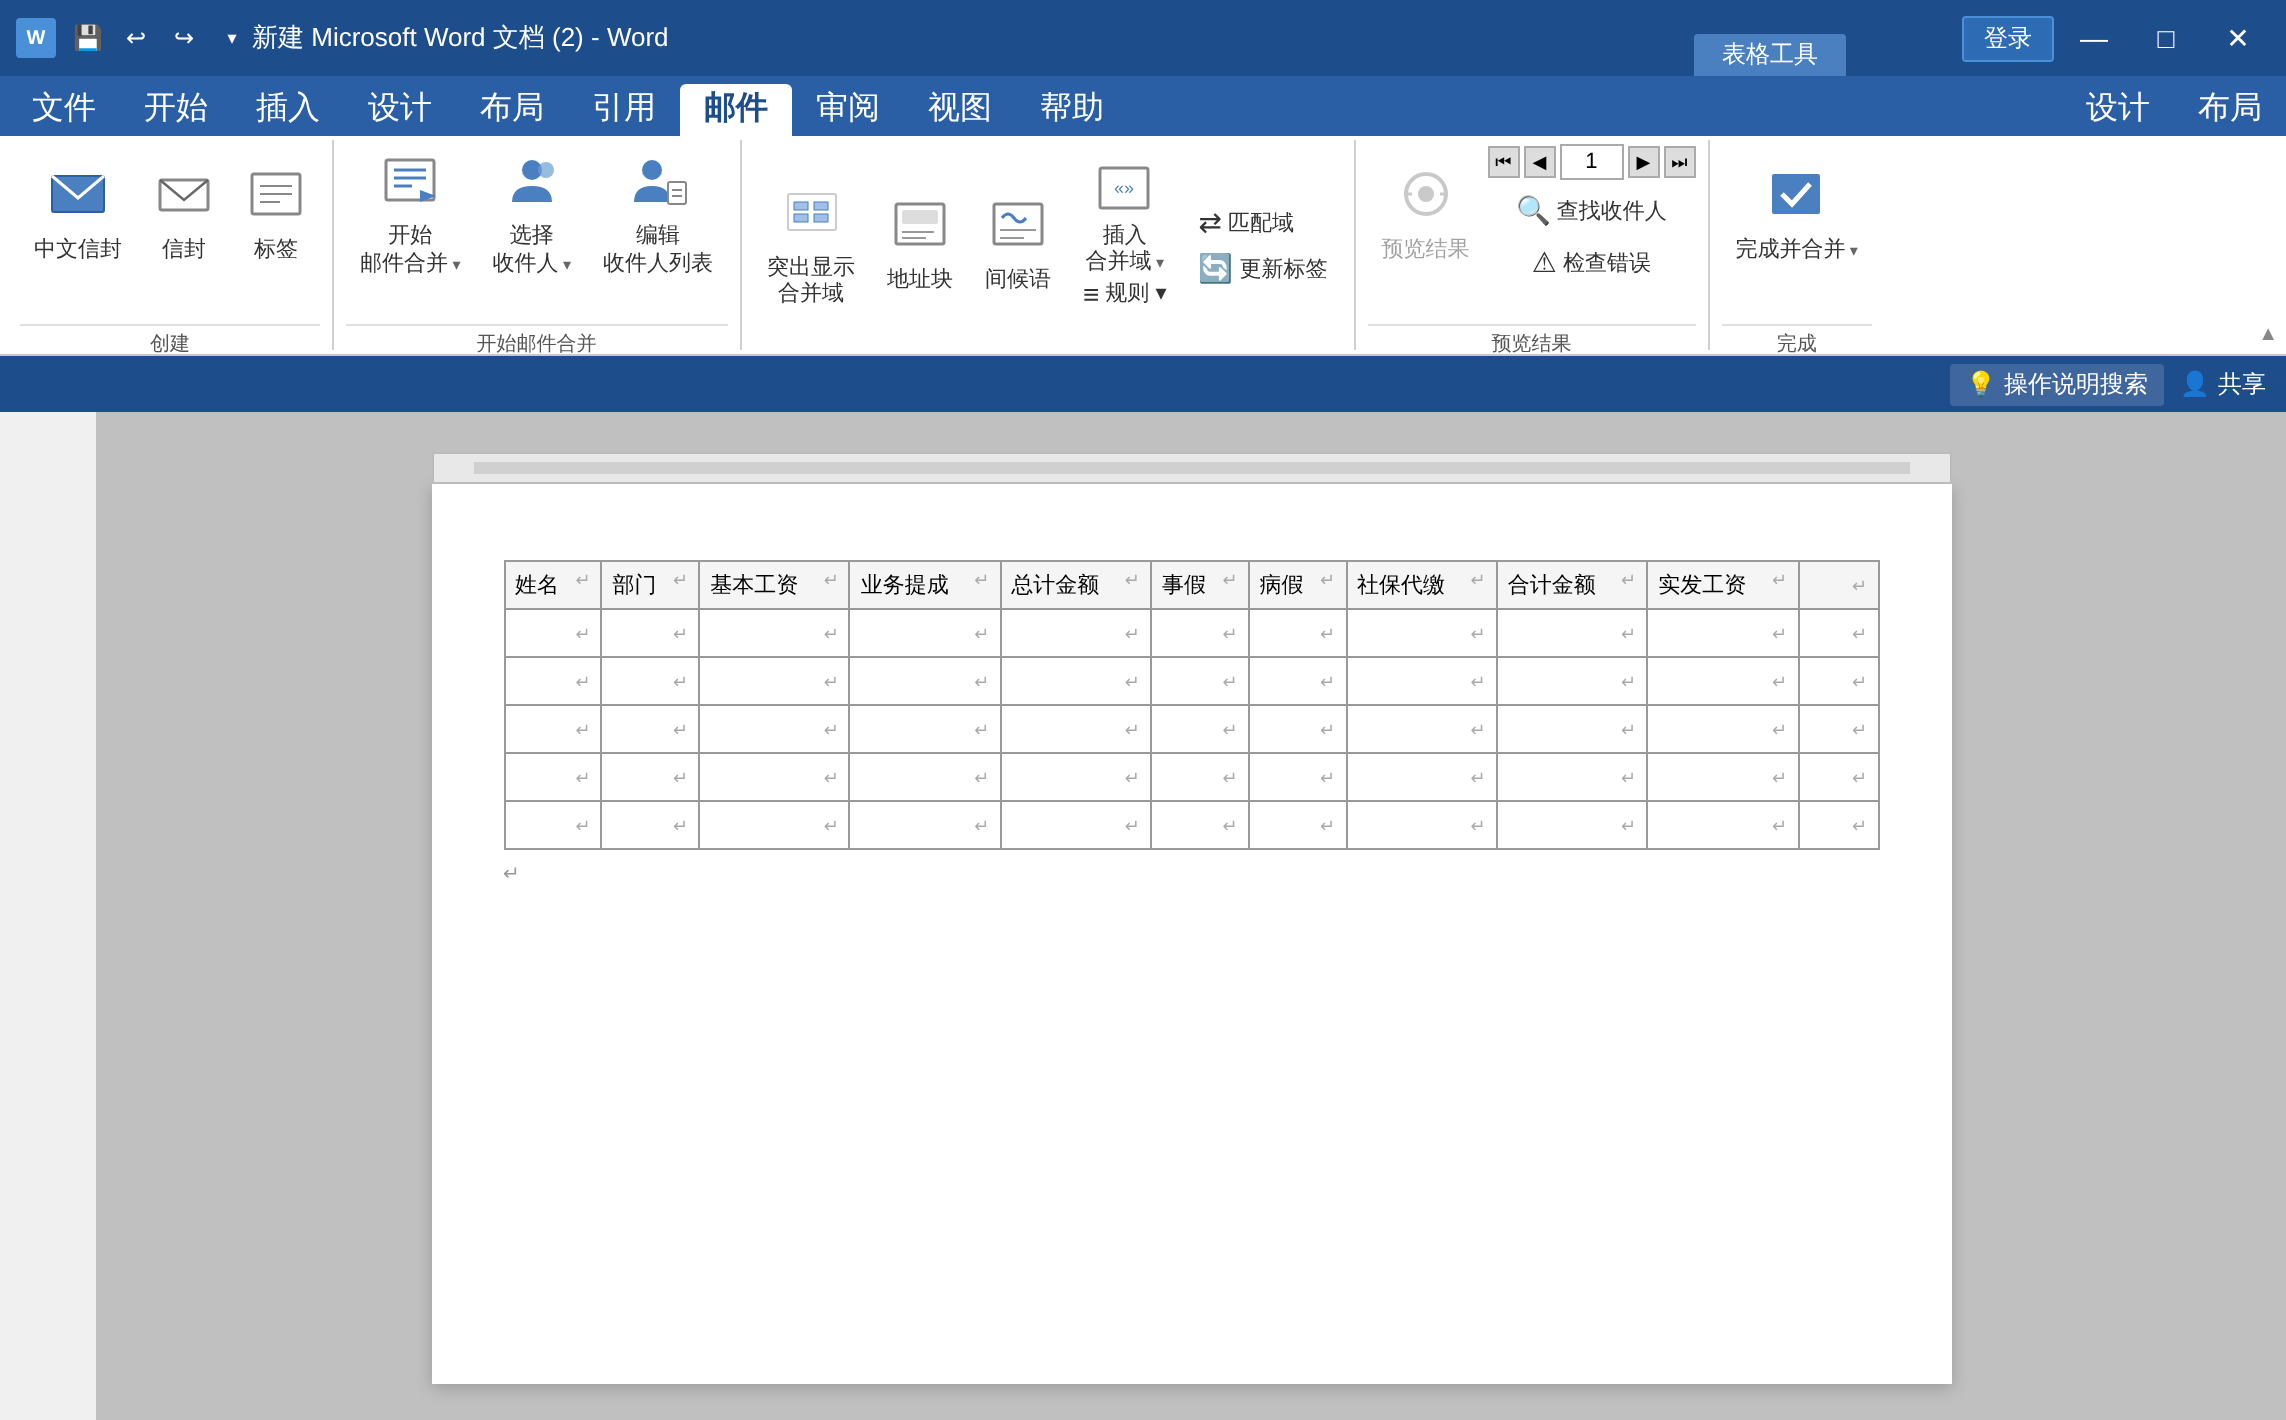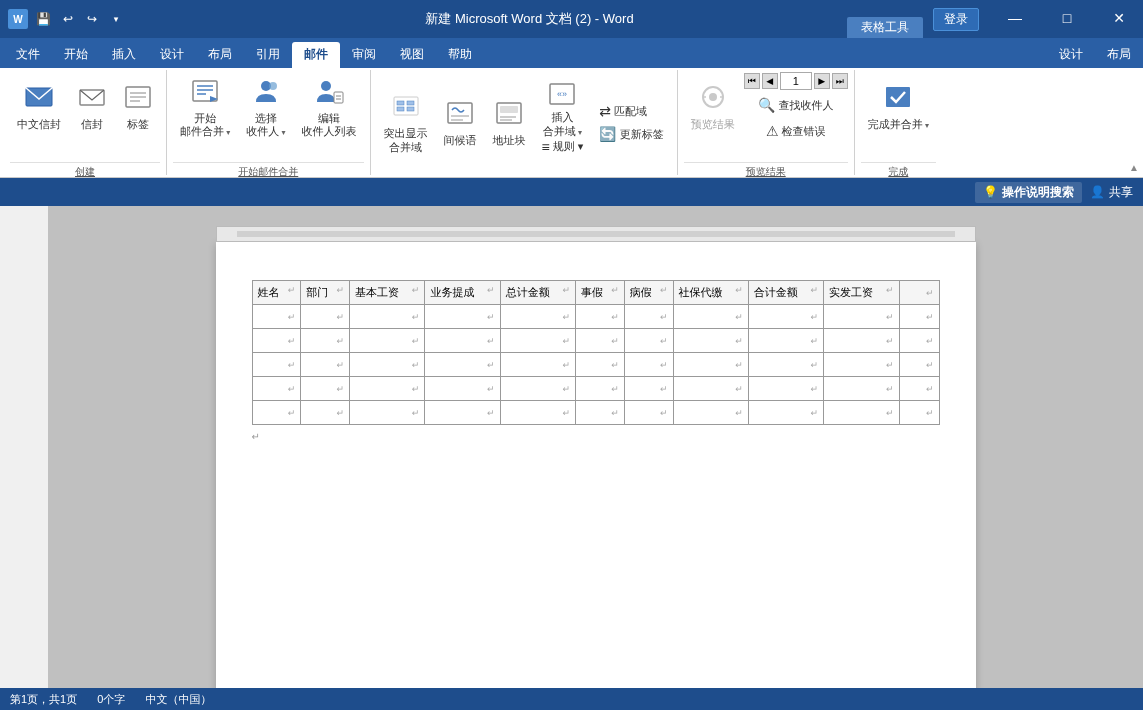--- a/index.html
+++ b/index.html
@@ -30,26 +30,25 @@
     .quick-access {
       display: flex; gap: 4px; align-items: center;
     }
     .qa-btn {
       width: 20px; height: 20px;
       background: none; border: none; color: white;
       cursor: pointer; font-size: 12px; display: flex; align-items: center; justify-content: center;
     }
     .title-center {
       flex: 1;
-      text-align: center;
       font-size: 13px;
       color: white;
     }
     .title-bar-right {
-      display: flex; gap: 20px;
+      display: flex; align-items: center; gap: 4px;
     }
     .login-btn {
       background: #2e6bb5;
       border: 1px solid #4a90d9;
       color: white;
       padding: 2px 10px;
       font-size: 12px;
       cursor: pointer;
       border-radius: 2px;
     }
@@ -64,21 +63,21 @@
     .ribbon-tabs {
       background: #2a5fa5;
       height: 30px;
       display: flex;
       align-items: flex-end;
       padding-left: 4px;
     }
     .ribbon-tab {
       padding: 4px 12px 5px;
       color: white;
-      font-size: 12px;
+      font-size: 16px;
       cursor: pointer;
       border-radius: 3px 3px 0 0;
       height: 26px;
       display: flex; align-items: center;
     }
     .ribbon-tab.active {
       background: white;
       color: #1e4d8c;
       font-weight: bold;
     }
@@ -109,21 +108,20 @@
       gap: 2px;
       padding-bottom: 2px;
     }
     .ribbon-group-label {
       text-align: center;
       font-size: 10px;
       color: #555;
       padding: 2px 0;
       border-top: 1px solid #e0e0e0;
       margin-top: 18px;
-      text-decoration: underline;
     }
     .ribbon-btn {
       display: flex; flex-direction: column; align-items: center; justify-content: center;
       padding: 4px 6px;
       cursor: pointer;
       border-radius: 3px;
       min-width: 40px;
       gap: 2px;
       font-size: 11px;
       color: #333;
@@ -379,37 +377,37 @@
                 <rect x="16" y="10" width="7" height="4" fill="#a0c0e8" stroke="#4a7fc0" stroke-width="0.5"></rect>
                 <rect x="16" y="16" width="7" height="4" fill="#a0c0e8" stroke="#4a7fc0" stroke-width="0.5"></rect>
               </svg>
           </div>
           <div class="ribbon-btn-label">突出显示<br>合并域</div>
         </div>
         <div class="ribbon-btn">
           <div class="ribbon-btn-icon">
             <svg width="30" height="30" viewBox="0 0 30 30">
                 <rect x="3" y="5" width="24" height="20" rx="1" fill="#fff" stroke="#888" stroke-width="1.5"></rect>
+                <rect x="6" y="8" width="18" height="7" rx="1" fill="#ddd"></rect>
+                <line x1="6" y1="19" x2="22" y2="19" stroke="#999" stroke-width="1"></line>
+                <line x1="6" y1="22" x2="18" y2="22" stroke="#999" stroke-width="1"></line>
+              </svg>
+          </div>
+          <div class="ribbon-btn-label">地址块</div>
+        </div>
+        <div class="ribbon-btn">
+          <div class="ribbon-btn-icon">
+            <svg width="30" height="30" viewBox="0 0 30 30">
+                <rect x="3" y="5" width="24" height="20" rx="1" fill="#fff" stroke="#888" stroke-width="1.5"></rect>
                 <path d="M7 12 Q10 8 13 12 Q16 16 19 12" fill="none" stroke="#4a7fc0" stroke-width="1.5"></path>
                 <line x1="6" y1="18" x2="24" y2="18" stroke="#999" stroke-width="1"></line>
                 <line x1="6" y1="22" x2="18" y2="22" stroke="#999" stroke-width="1"></line>
               </svg>
           </div>
           <div class="ribbon-btn-label">间候语</div>
-        </div>
-        <div class="ribbon-btn">
-          <div class="ribbon-btn-icon">
-            <svg width="30" height="30" viewBox="0 0 30 30">
-                <rect x="3" y="5" width="24" height="20" rx="1" fill="#fff" stroke="#888" stroke-width="1.5"></rect>
-                <rect x="6" y="8" width="18" height="7" rx="1" fill="#ddd"></rect>
-                <line x1="6" y1="19" x2="22" y2="19" stroke="#999" stroke-width="1"></line>
-                <line x1="6" y1="22" x2="18" y2="22" stroke="#999" stroke-width="1"></line>
-              </svg>
-          </div>
-          <div class="ribbon-btn-label">地址块</div>
         </div>
         <div style="display:flex; flex-direction:column; height:70px; justify-content: space-between;">
           <div class="ribbon-btn" style="height:46px;">
             <div class="ribbon-btn-icon">
               <svg width="26" height="22" viewBox="0 0 26 22">
                   <rect x="1" y="1" width="24" height="20" rx="1" fill="#fff" stroke="#888" stroke-width="1.5"></rect>
                   <text x="13" y="14" font-size="9" text-anchor="middle" fill="#4a7fc0">«»</text>
                 </svg>
             </div>
             <div class="ribbon-btn-label">插入<br>合并域<span class="drop-arrow"> ▾</span></div>
@@ -485,21 +483,21 @@
 
     <div class="ribbon-collapse">▲</div>
   </div>
 
   <div style="background:#1e4d8c; height:28px; display:flex; align-items:center; justify-content:flex-end; padding: 0 10px;">
     <div style="display:flex; align-items:center; gap:6px; margin-right:auto; margin-left:8px;">
     </div>
     <div style="display:flex; align-items:center; gap:8px;">
       <div style="display:flex; align-items:center; gap:4px; background:rgba(255,255,255,0.15); border-radius:2px; padding:2px 8px; cursor:pointer;">
         <span style="color:white; font-size:12px;">💡</span>
-        <span style="color:white; font-size:12px;font-weight:bold;">操作说明搜索</span>
+        <span style="color:white; font-size:12px;">操作说明搜索</span>
       </div>
       <div style="display:flex; align-items:center; gap:4px; cursor:pointer;">
         <span style="color:white; font-size:12px;">👤</span>
         <span style="color:white; font-size:12px;">共享</span>
       </div>
     </div>
   </div>
 
   <div class="doc-area" style="flex:1; background:#c0c0c0; overflow:auto; display:flex; justify-content:center; padding:20px;margin-left:48px;">
     <div style="width:760px;">
@@ -704,18 +702,13 @@
                   <span class="return-mark">↵</span>
                 </td>
             </tr>
           </tbody>
         </table>
         <span class="para-mark">↵</span>
       </div>
     </div>
   </div>
 
-  <div class="status-bar">
-    <span style="color:white; font-size:11px;">第1页，共1页</span>
-    <span style="color:white; font-size:11px;">0个字</span>
-    <span style="color:white; font-size:11px;">中文（中国）</span>
-  </div>
 </div>
 
 </body></html>

